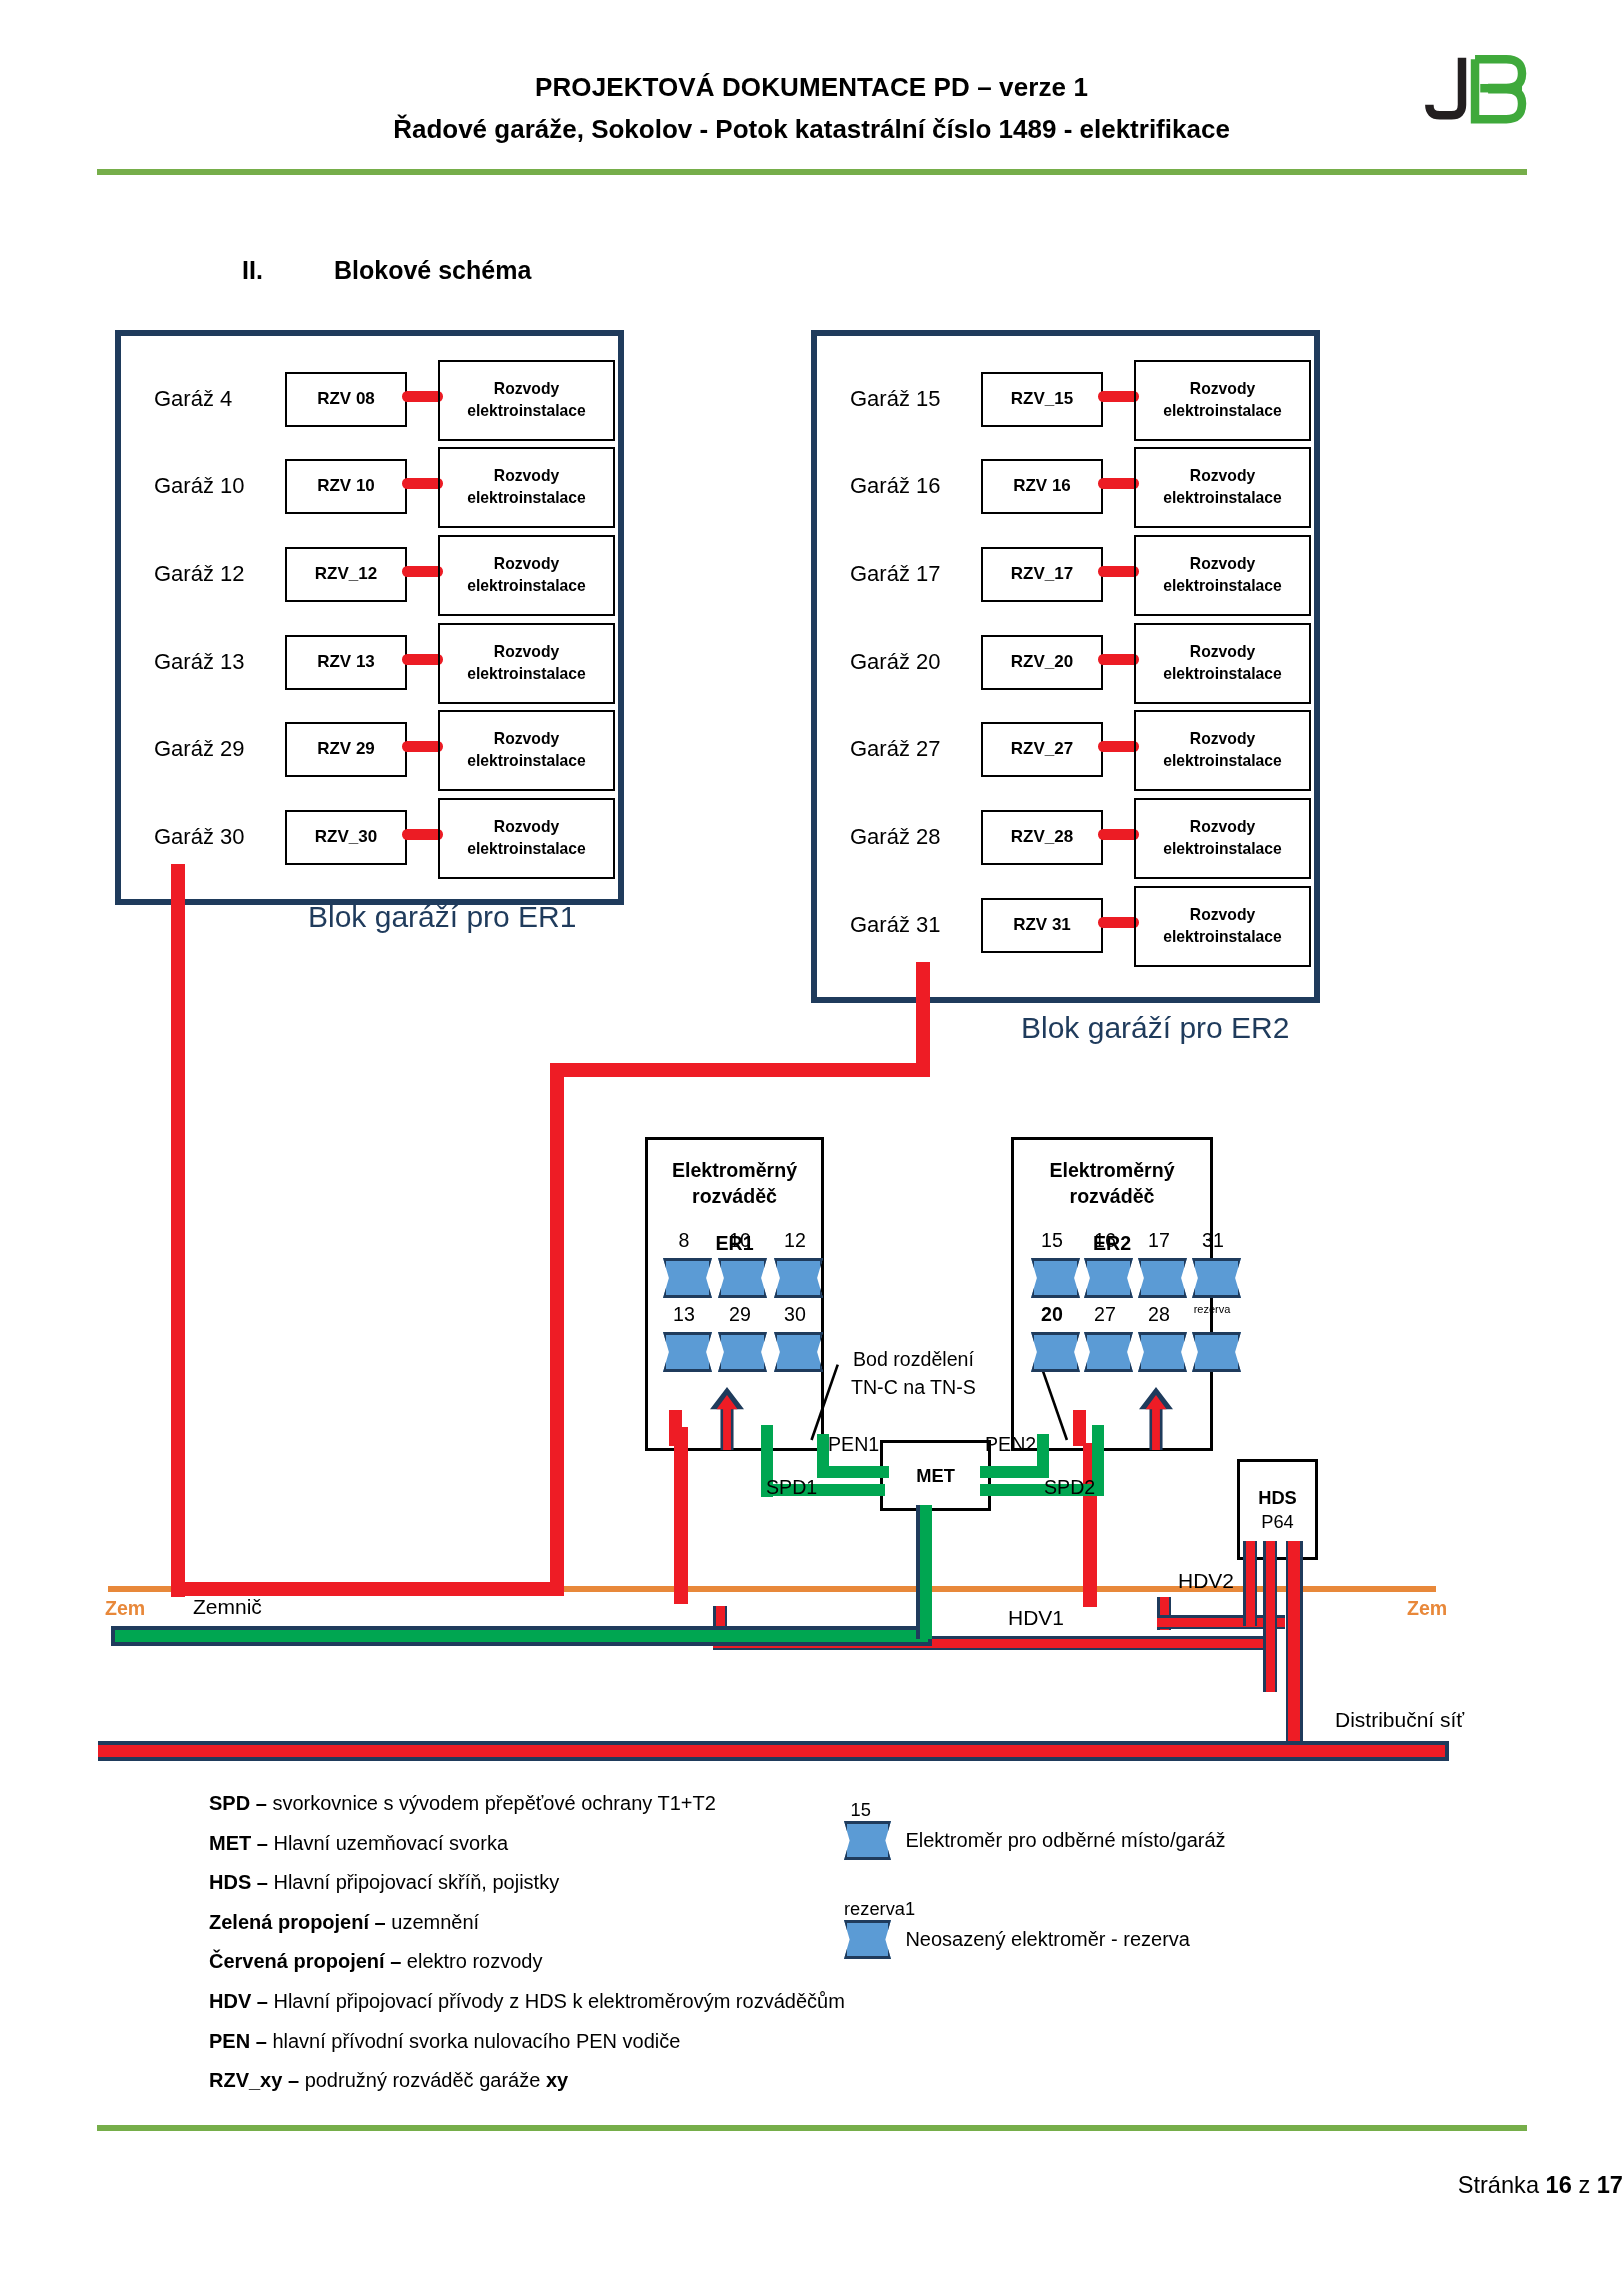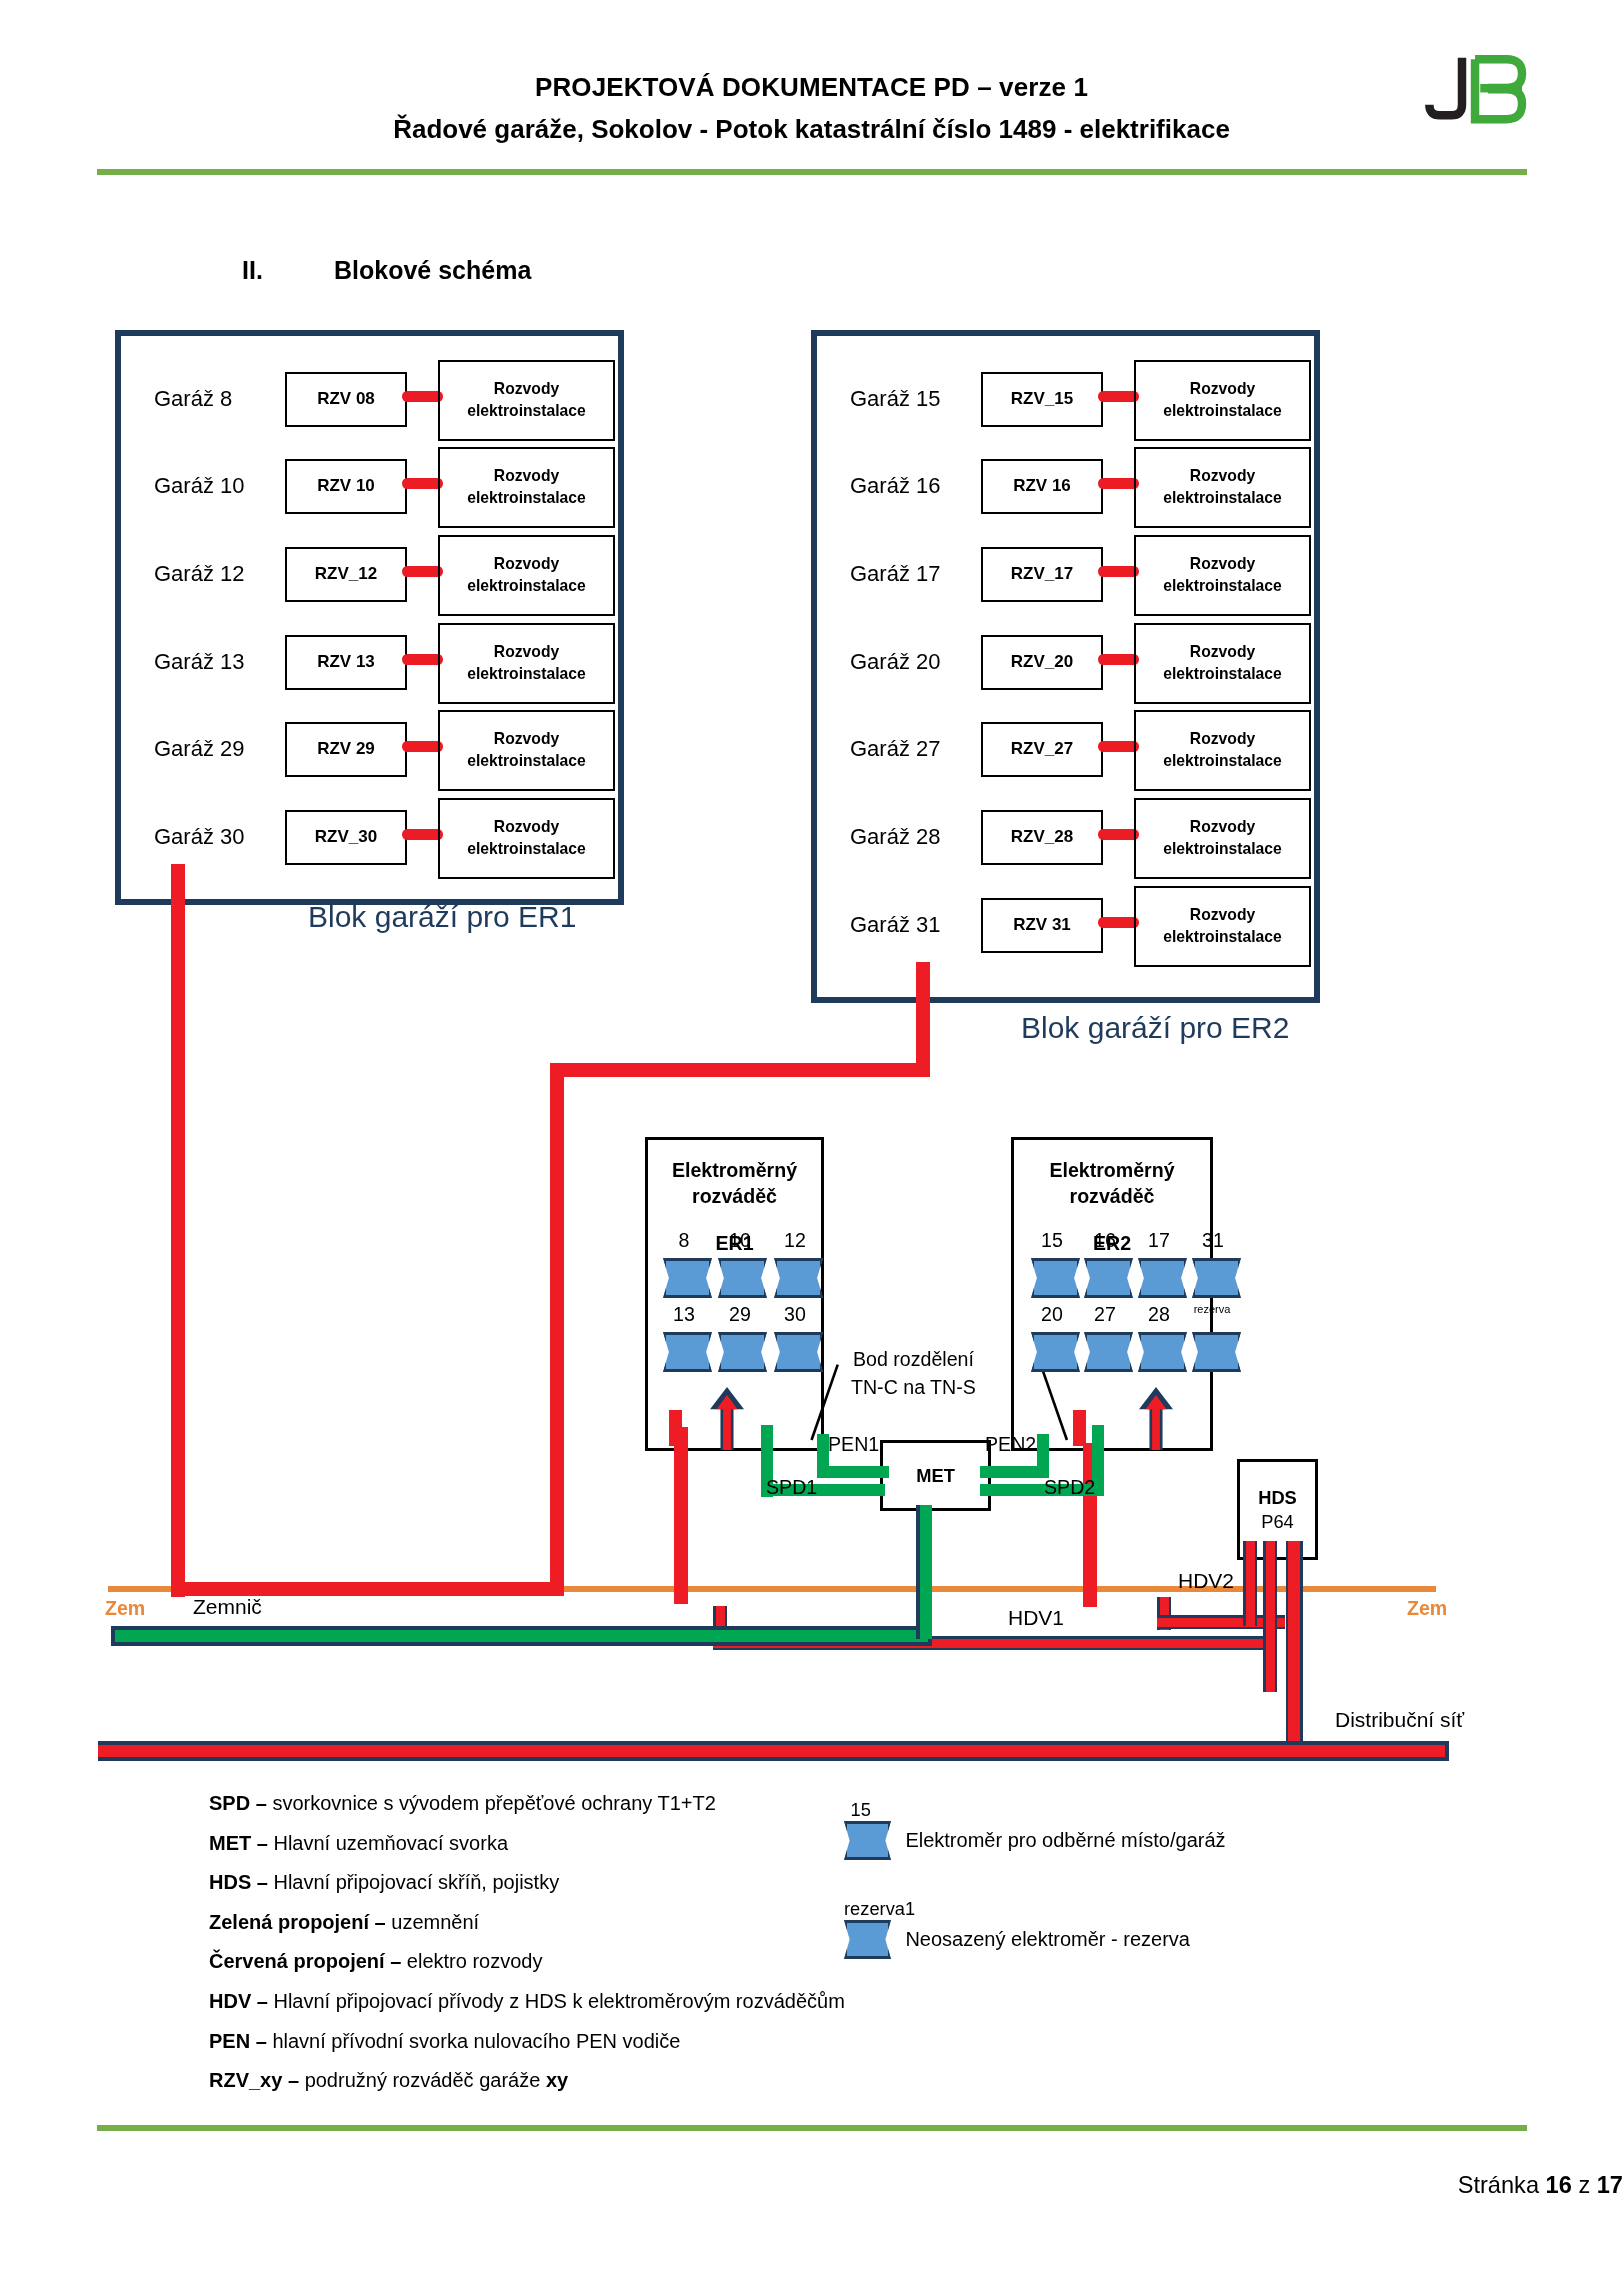--- a/index.html
+++ b/index.html
@@ -89,21 +89,21 @@
     <path d="M92 12 L140 12 Q164 12 164 34 Q164 56 140 56 L112 56 M92 12 L92 104 L140 104 Q164 104 164 80 Q164 58 140 58 L112 58" fill="none" stroke="#3fa93b" stroke-width="13"></path>
     <rect x="100" y="50" width="64" height="13" fill="#3fa93b"></rect>
   </svg>
 
   <div class="sect">
     <span class="num">II.</span><span>Blokové schéma</span>
   </div>
 
   <div class="gblock" id="gb1" style="left:115px;top:330px;width:497px;height:563px;">
       <div class="grow" style="top: 33px;">
-        <div class="glabel">Garáž 8</div>
+        <div class="glabel">Garáž 4</div>
         <div class="rzv">RZV  08</div>
         <div class="link"></div>
         <div class="rozv">
           <span>Rozvody</span>
           <span>elektroinstalace</span>
         </div>
       </div>
       <div class="grow" style="top: 120px;">
         <div class="glabel">Garáž 10</div>
         <div class="rzv">RZV  10</div>
@@ -372,21 +372,21 @@
     <div class="mlab" style="left: 772px; top: 1303px;">30</div>
     <div class="meter" style="left: 774px; top: 1332px;"></div>
     <div class="mlab" style="left: 1029px; top: 1229px;">15</div>
     <div class="meter" style="left: 1031px; top: 1258px;"></div>
     <div class="mlab" style="left: 1082px; top: 1229px;">16</div>
     <div class="meter" style="left: 1084px; top: 1258px;"></div>
     <div class="mlab" style="left: 1136px; top: 1229px;">17</div>
     <div class="meter" style="left: 1138px; top: 1258px;"></div>
     <div class="mlab" style="left: 1190px; top: 1229px;">31</div>
     <div class="meter" style="left: 1192px; top: 1258px;"></div>
-    <div class="mlab" style="left: 1029px; top: 1303px;">20</div>
+    <div class="mlab" style="left: 1029px; top: 1303px; font-weight: bold;">20</div>
     <div class="meter" style="left: 1031px; top: 1332px;"></div>
     <div class="mlab" style="left: 1082px; top: 1303px;">27</div>
     <div class="meter" style="left: 1084px; top: 1332px;"></div>
     <div class="mlab" style="left: 1136px; top: 1303px;">28</div>
     <div class="meter" style="left: 1138px; top: 1332px;"></div>
     <div class="mlab sm" style="left: 1178px; top: 1303px;">rezerva</div>
     <div class="meter" style="left: 1192px; top: 1332px;"></div>
   </div>
 
 

